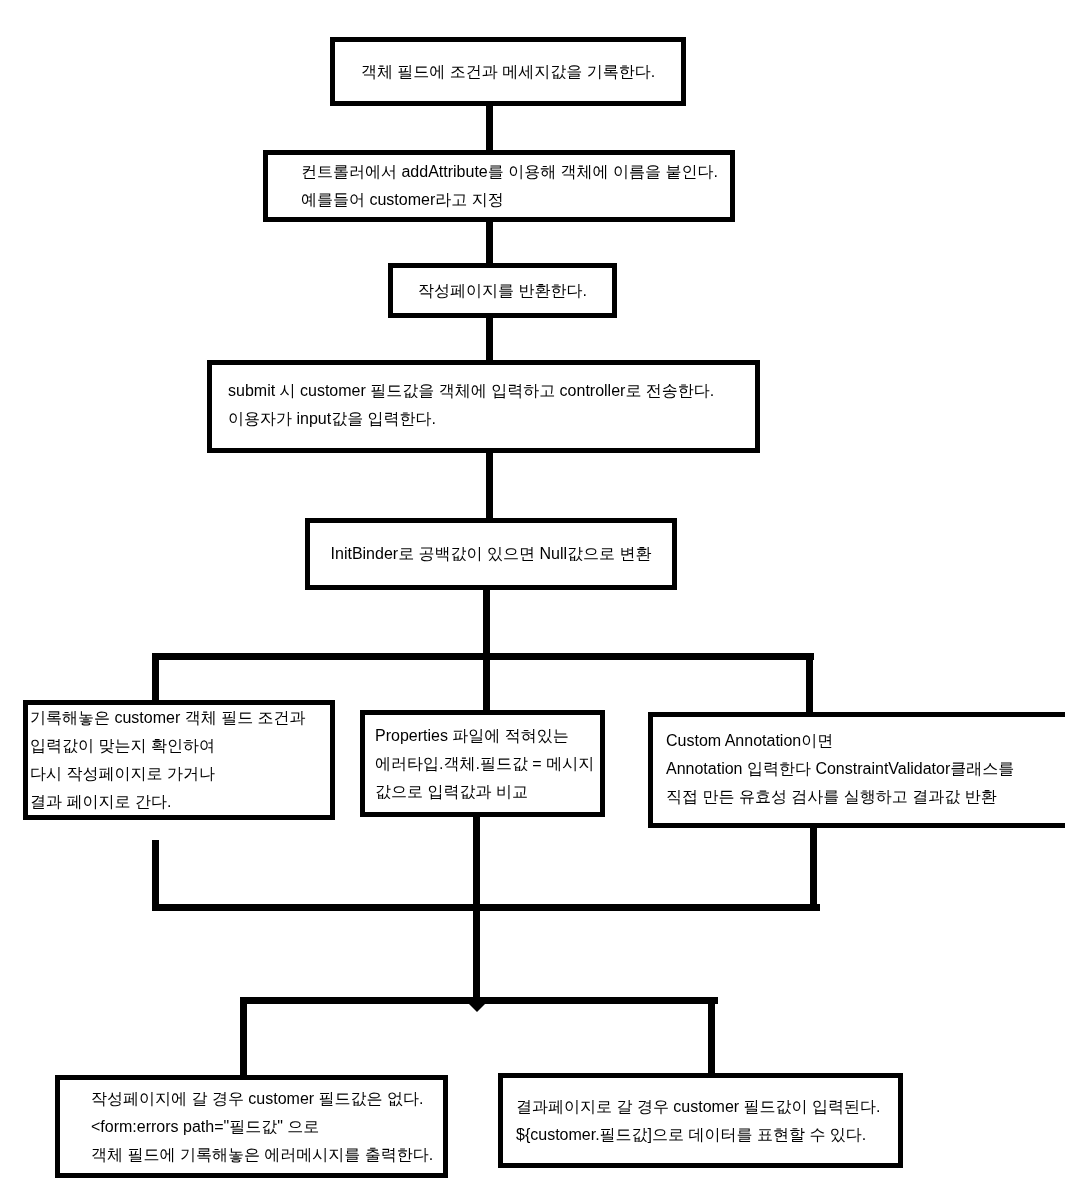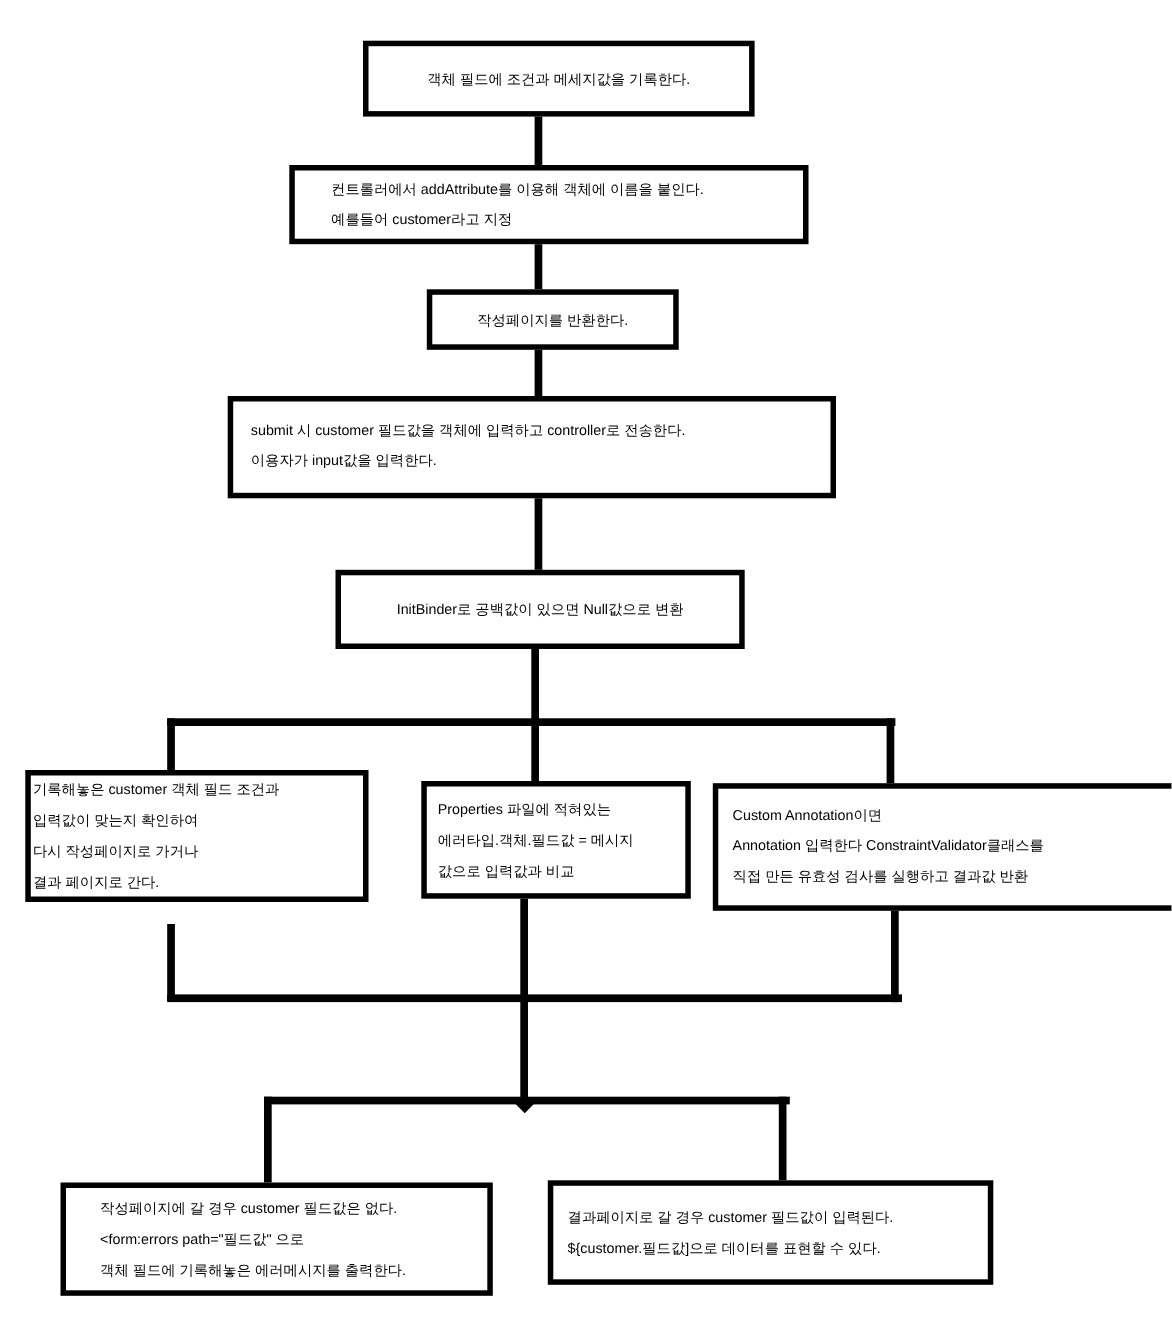--- a/index.html
+++ b/index.html
@@ -9,37 +9,37 @@
     position:relative;
     font-family:"Liberation Sans","DejaVu Sans",sans-serif;
     overflow:hidden;
   }
   .node {
     position:absolute;
     box-sizing:border-box;
     border:5px solid #000;
     background:#fff;
     color:#000;
-    font-size:13px;
+    font-size:16px;
     line-height:28px;
     display:flex;
     flex-direction:column;
     justify-content:center;
   }
   .node .ln { white-space:nowrap; }
   .center { align-items:center; text-align:center; }
   .topalign { justify-content:flex-start; }
 
   .n1  { left:330px; top:37px;   width:356px; height:69px; }
   .n2  { left:263px; top:150px;  width:472px; height:72px;  padding-left:33px; }
   .n3  { left:388px; top:263px;  width:229px; height:55px; }
   .n4  { left:207px; top:360px;  width:553px; height:93px;  padding-left:16px; padding-top:12px; }
   .n5  { left:305px; top:518px;  width:372px; height:72px; }
   .n6  { left:23px;  top:700px;  width:312px; height:120px; padding-left:2px; }
-  .n7  { left:383px; top:710px;  width:245px; height:107px; padding-left:10px; }
+  .n7  { left:360px; top:710px;  width:245px; height:107px; padding-left:10px; }
   .n8  { left:648px; top:712px;  width:468px; height:116px; padding-left:13px;  padding-top:10px; }
   .n9  { left:55px;  top:1075px; width:393px; height:103px; padding-left:31px; }
   .n10 { left:498px; top:1073px; width:405px; height:95px;  padding-left:13px; }
 
   .cline { position:absolute; background:#000; }
   .v1  { left:486px; top:103px; width:7px; height:50px; }
   .v2  { left:486px; top:219px; width:7px; height:47px; }
   .v3  { left:486px; top:315px; width:7px; height:48px; }
   .v4  { left:486px; top:450px; width:7px; height:71px; }
   .v5  { left:483px; top:587px; width:7px; height:126px; }

